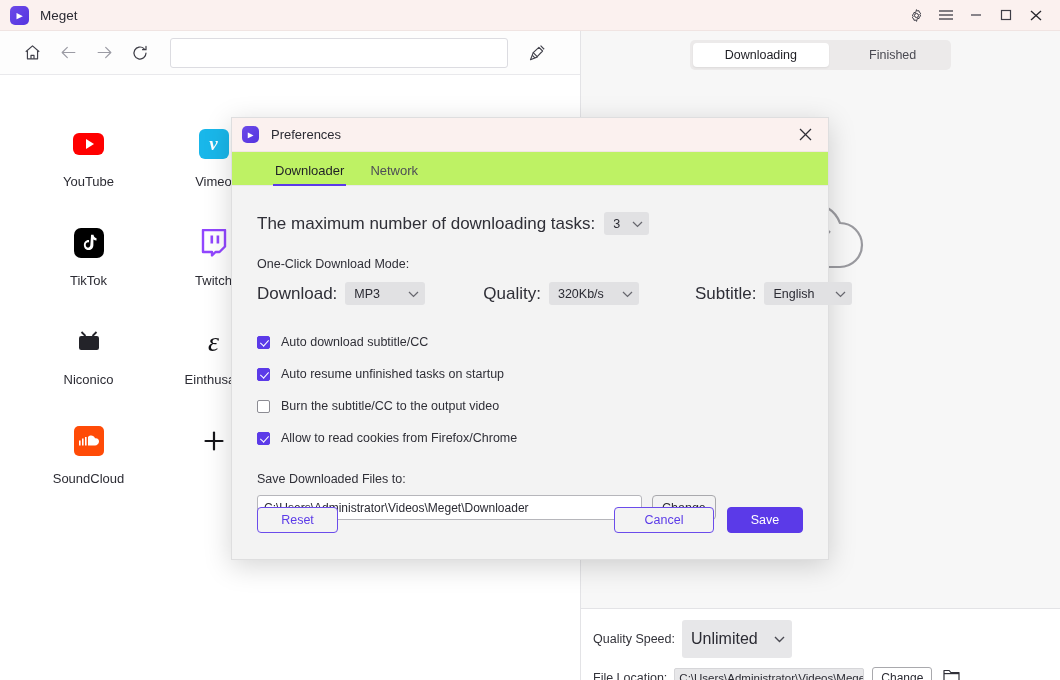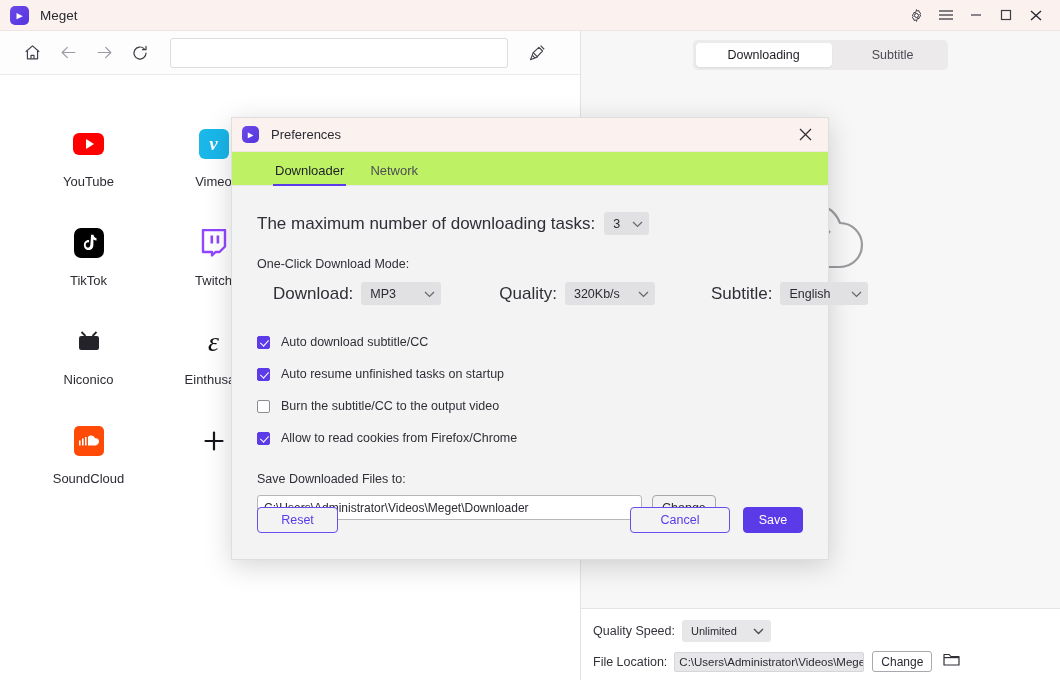--- a/index.html
+++ b/index.html
@@ -174,23 +174,23 @@
   .bottombar {
     position:absolute; bottom:0; left:0; width:479px; height:72px;
     background:#ffffff; border-top:1px solid #e3e3e6;
     padding: 11px 0 0 12px;
   }
   .bb-row { display:flex; align-items:center; margin-bottom: 9px; }
   .bb-label { font-size:12.5px; color:#33333a; }
   .fakeselect {
     margin-left: 7px;
     background:#e7e7e9; border-radius:3px;
-    height:22px; padding: 0 7px 0 9px;
+    height:38px; padding: 0 7px 0 9px;
     display:flex; align-items:center; gap: 16px;
-    font-size:11px; color:#2b2b33;
+    font-size:16px; color:#2b2b33;
   }
   .fakeinput {
     margin-left: 7px;
     background:#e7e7e9; border:1px solid #d6d6d9; border-radius:2px;
     height:20px; width:190px; padding: 0 4px;
     display:flex; align-items:center;
     font-size:11.5px; color:#2b2b33; overflow:hidden; white-space:nowrap;
   }
   .smallbtn {
     margin-left: 8px; height:21px; padding: 0 8px;
@@ -290,21 +290,21 @@
   .btnrow {
     position:absolute; left:25px; right:25px; bottom: 26px;
     display:flex; align-items:center;
   }
   .btn {
     height:26px; border-radius:4px; font-size:12.5px;
     display:flex; align-items:center; justify-content:center;
   }
   .btn-reset { width:81px; border:1px solid #6b4ceb; color:#5b3ae8; background:#f3f3f3;text-align:right; }
   .btn-cancel { width:100px; border:1px solid #6b4ceb; color:#5b3ae8; background:#f3f3f3; margin-left:auto; }
-  .btn-save { width:60px; background:#5b3ae8; color:#fff; margin-left:13px; border:1px solid #5b3ae8; }
+  .btn-save { width:76px; background:#5b3ae8; color:#fff; margin-left:13px; border:1px solid #5b3ae8; }
 </style>
 </head>
 <body>
 
 <div id="app">
 
   <div class="titlebar">
     <div class="logo">
       <span class="glyph">▸</span>
     </div>
@@ -470,21 +470,21 @@
         </div>
         <div class="site-label"></div>
       </div>
     </div>
   </div>
 
   <div class="rightpanel">
     <div class="tabsrow">
       <div class="tabswitch">
         <div class="tab active">Downloading</div>
-        <div class="tab">Subtitle</div>
+        <div class="tab">Finished</div>
       </div>
     </div>
 
     <div class="empty-wrap">
       <div>
         <svg width="150" height="110" viewBox="0 0 150 110" fill="none" stroke="#9a9a9f" stroke-width="2.2" stroke-linejoin="round">
           <path d="M50 86h44a22 22 0 0 0 0-44 30 30 0 0 0-58 8 18 18 0 0 0 4 36z"></path>
           <path d="M62 58l8 8 14-16"></path>
         </svg>
       </div>
@@ -543,21 +543,21 @@
           <span>3</span>
           <svg class="chev" width="11" height="8" viewBox="0 0 11 8" fill="none" stroke="#3f3f48" stroke-width="1.3">
               <polyline points="1,2 5.5,6.4 10,2"></polyline>
             </svg>
         </div>
       </div>
 
       <div class="sectionlabel">One-Click Download Mode:</div>
 
       <div class="ocd-row">
-        <div class="ocd-group" style="margin-left:16px;">
+        <div class="ocd-group" style="">
           <span class="lbl">Download:</span>
           <div class="sel" style="width:80px;">
             <span>MP3</span>
             <svg class="chev" width="11" height="8" viewBox="0 0 11 8" fill="none" stroke="#3f3f48" stroke-width="1.3">
                 <polyline points="1,2 5.5,6.4 10,2"></polyline>
               </svg>
           </div>
         </div>
         <div class="ocd-group" style="margin-left:58px;">
           <span class="lbl">Quality:</span>

